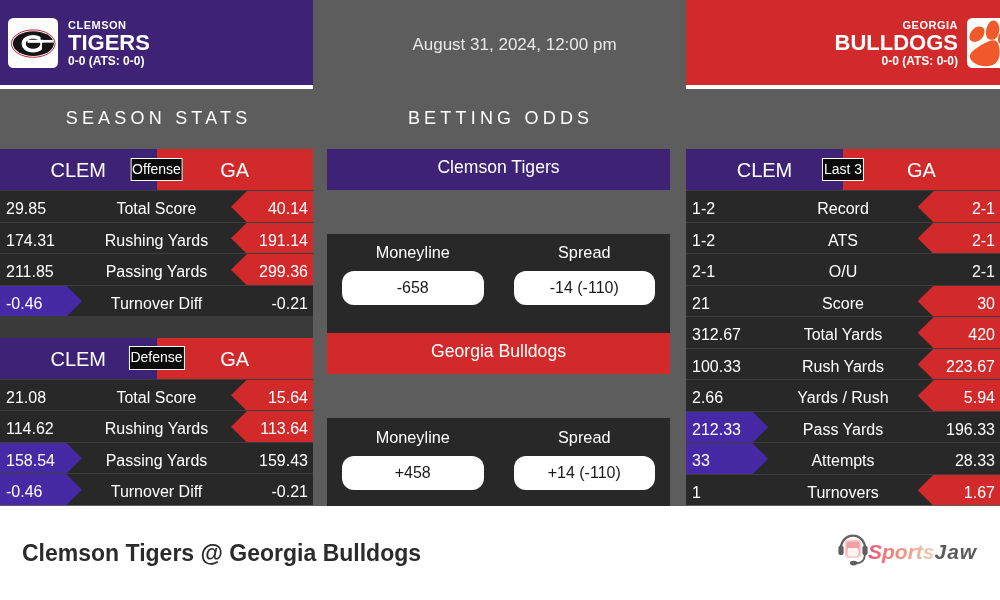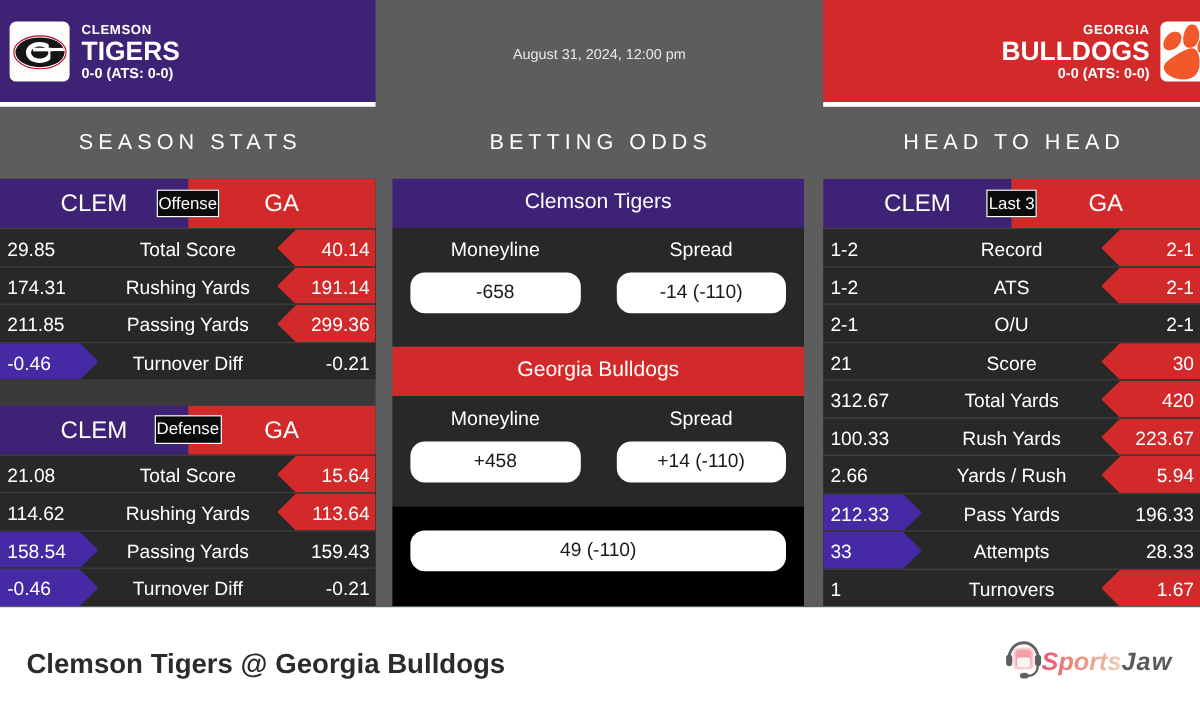--- a/index.html
+++ b/index.html
@@ -1,36 +1,36 @@
 <!DOCTYPE html>
 <html><head>
 <meta charset="utf-8">
 <title>Matchup Graphic</title>
 <style>
   html,body{margin:0;padding:0;background:#fff;}
   body{width:1000px;height:600px;font-family:"Liberation Sans",sans-serif;overflow:hidden;-webkit-font-smoothing:antialiased;}
-  .stage{position:absolute;left:0;top:0;width:1000px;height:600px;background:#0f766e;}
+  .stage{position:absolute;left:0;top:0;width:1000px;height:600px;background:#ef4444;}
   .board{position:absolute;left:0;top:0;width:1000px;height:506px;background:#5d5d5d;}
 
   
   .teamhdr{position:absolute;top:0;height:89px;box-sizing:border-box;}
   .teamhdr.left{left:0;width:313px;background:#3e2275;border-bottom:4px solid #fff;}
   .teamhdr.right{left:686px;width:340px;background:#d22a2a;border-bottom:4px solid #fff;}
   .logobox{position:absolute;top:17.5px;width:50.5px;height:50.5px;background:#fdfdfb;border-radius:5.5px;overflow:hidden;}
   .teamhdr.left .logobox{left:7.7px;}
   .teamhdr.right .logobox{right:8.3px;}
   .teamtxt{position:absolute;top:18px;color:#fff;}
   .teamhdr.left .teamtxt{left:68px;text-align:left;}
   .teamhdr.right .teamtxt{right:68px;text-align:right;}
   .t-city{font-size:11px;font-weight:bold;letter-spacing:.5px;line-height:14px;height:14px;}
   .t-name{font-size:22px;font-weight:bold;letter-spacing:0;line-height:22px;height:22px;margin-top:0;}
   .t-rec{font-size:12px;font-weight:bold;line-height:15px;height:15px;margin-top:0;}
 
-  .gametime{position:absolute;left:313px;top:0;width:373px;height:89px;display:flex;
-            align-items:center;justify-content:center;color:#e8e8e8;font-size:12px;}
+  .gametime{position:absolute;left:328px;top:0;width:373px;height:89px;display:flex;
+            align-items:center;justify-content:center;color:#e8e8e8;font-size:17px;}
 
   
   .sect-title{position:absolute;top:104px;height:28px;line-height:28px;text-align:center;
               color:#fff;font-size:18px;letter-spacing:4.2px;text-indent:4.2px;}
   .sect-title.c1{left:0;width:313px;}
   .sect-title.c2{left:327px;width:343px;}
   .sect-title.c3{left:686px;width:314px;}
 
   
   .stattbl{position:absolute;}
@@ -54,21 +54,21 @@
   .strow .v.l{left:6px;}
   .strow .v.r{right:5px;}
   .strow .lab{position:absolute;left:0;right:0;top:2px;height:31.5px;line-height:31.5px;
               text-align:center;font-size:16px;color:#fff;}
 
   
   .odds{position:absolute;left:327px;top:149px;width:343px;}
   .oteam{height:41px;line-height:37px;text-align:center;font-size:17.6px;color:#fff;}
   .oteam.a{background:#3e2275;}
   .oteam.h{background:#d22a2a;}
-  .obody{background:#282828;display:flex;gap:30px;}
+  .obody{background:#282828;display:flex;gap:30px;margin-top:44px;}
   .obody.a{height:99px;padding:10px 15px 0 15px;box-sizing:border-box;}
   .obody.h{height:92px;padding:11px 15px 0 15px;box-sizing:border-box;}
   .ocol{flex:1;}
   .olab{text-align:center;color:#fff;font-size:16.3px;line-height:17px;}
   .oval{background:#fff;border-radius:12px;height:33.5px;line-height:33.5px;text-align:center;
         color:#1a1a1a;font-size:16px;margin-top:10px;}
   .ou{background:#000;height:83px;padding:10px 15px 0 15px;box-sizing:border-box;}
   .oulab{text-align:center;color:#fff;font-size:16.3px;line-height:17px;}
 
   
@@ -147,21 +147,20 @@
     </div>
     <div class="teamtxt">
       <div class="t-city">GEORGIA</div>
       <div class="t-name">BULLDOGS</div>
       <div class="t-rec">0-0 (ATS: 0-0)</div>
     </div>
   </div>
 
   <div class="sect-title c1">SEASON STATS</div>
   <div class="sect-title c2">BETTING ODDS</div>
-  <div class="sect-title c3">HEAD TO HEAD</div>
 
   <div style="position:absolute;left:0;top:149px;width:313px;height:356px;background:#3a3a3a;"></div>
 
   <div class="stattbl" id="tbl-offense" style="left:0;top:149px;width:313px;">
       <div class="sthead">
         <div class="half l"></div>
         <div class="half r"></div>
         <div class="abbr l">CLEM</div>
         <div class="abbr r">GA</div>
         <div class="badge">Offense</div>

